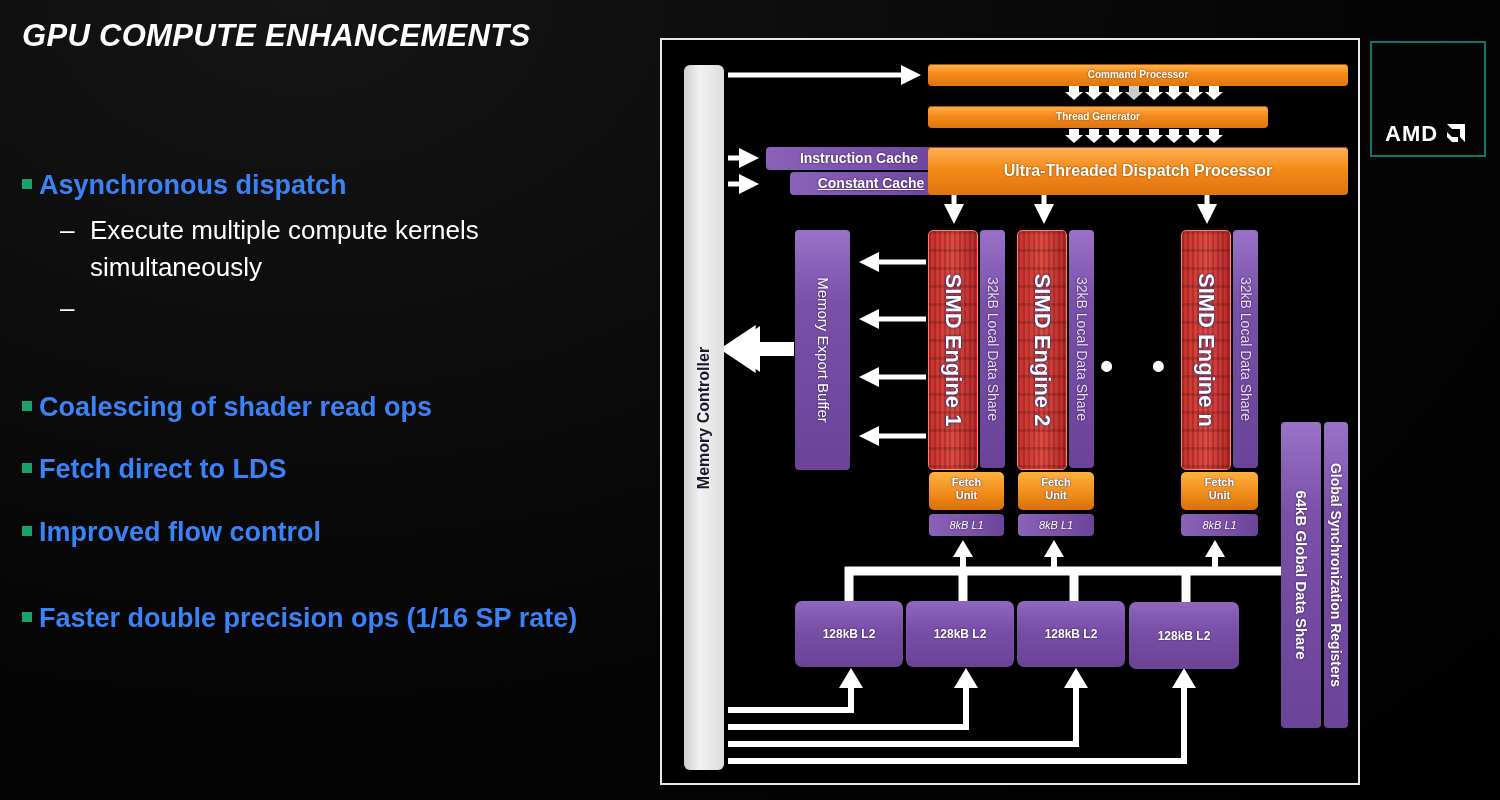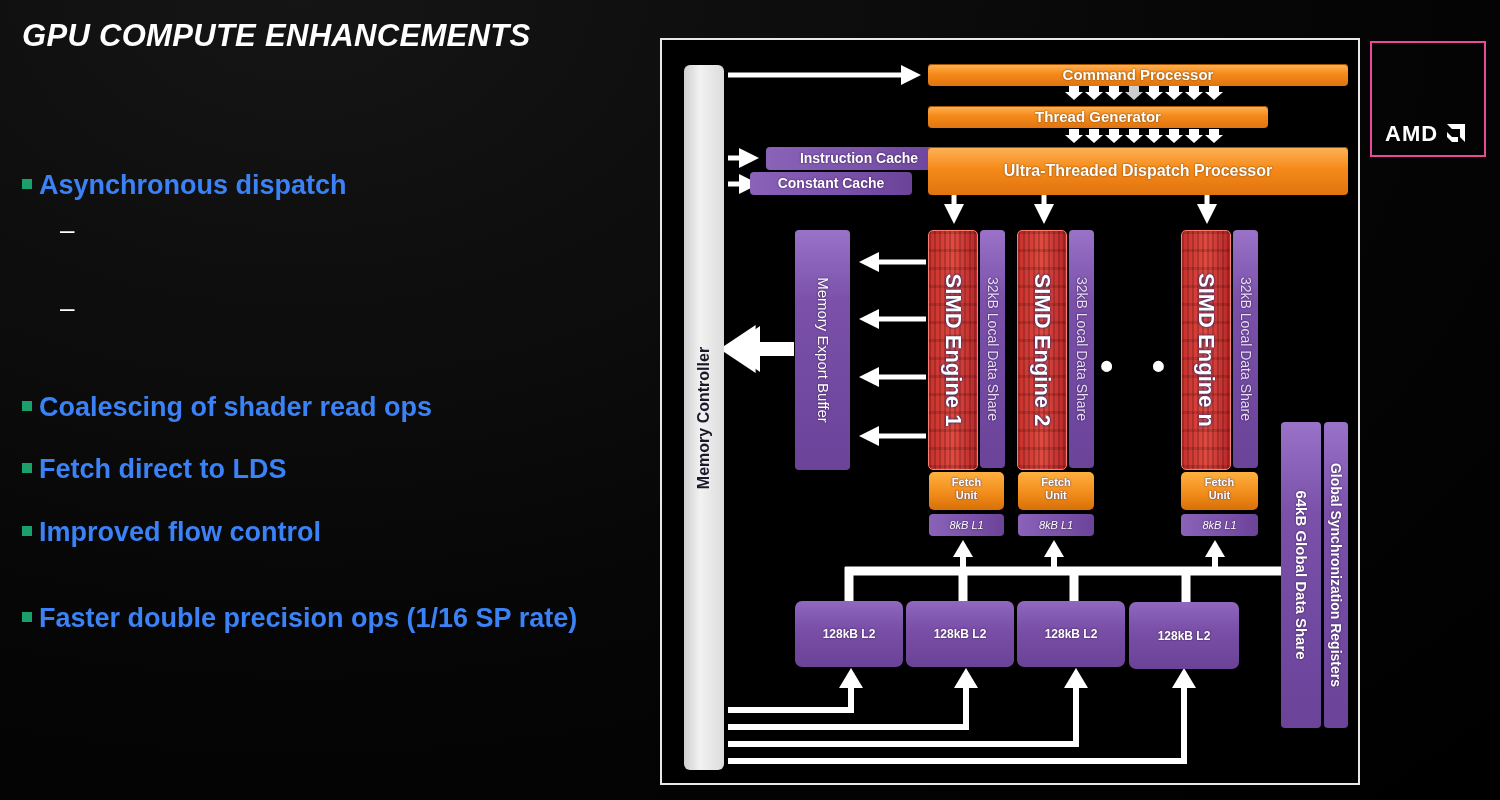--- a/index.html
+++ b/index.html
@@ -17,40 +17,40 @@
   .b1 { position:absolute; font-size:27px; font-weight:bold; color:#3b82f6; white-space:nowrap; }
   .b1 .sq { display:inline-block; width:10px; height:10px; background:#1aa06a; margin-right:7px; vertical-align:middle; position:relative; top:-3px; }
   .b2 { position:absolute; font-size:26px; color:#fff; line-height:37px; }
   .b2 .dash { position:absolute; left:-30px; top:0; }
 
   .frame {
     left:660px; top:38px; width:700px; height:747px;
     border:2px solid #e8e8e8; box-sizing:border-box; background:#000;
   }
   .logo-box {
-    left:1370px; top:41px; width:116px; height:116px; border:2px solid #ec4899; box-sizing:border-box;
+    left:1370px; top:41px; width:116px; height:116px; border:2px solid #0f766e; box-sizing:border-box;
   }
   .logo-text {
     position:absolute; left:13px; top:78px; font-size:22px; font-weight:bold; letter-spacing:1px; color:#fff;
   }
 
   .memctl {
     left:684px; top:65px; width:40px; height:705px;
     background: linear-gradient(90deg, #cfcfcf 0%, #f2f2f2 40%, #dcdcdc 100%);
     border-radius:6px;
   }
   .memctl-label {
     position:absolute; left:50%; top:50%; transform:translate(-50%,-50%) rotate(-90deg);
     white-space:nowrap; font-size:16px; font-weight:bold; color:#1a1a2a;
   }
 
   .orange {
     background: linear-gradient(180deg, #ffb357 0%, #f58a1a 45%, #e07410 100%);
     border-radius:4px; box-shadow: 0 1px 0 #a35500 inset;
-    color:#fff; font-weight:bold; text-align:center; font-size:15px;
+    color:#fff; font-weight:bold; text-align:center; font-size:10px;
     text-shadow: 0 0 2px #6a3a00;
   }
   .purple {
     background: linear-gradient(90deg, #8a62b8 0%, #7a50a8 60%, #6b4399 100%);
     border-radius:4px; color:#fff; text-align:center; font-size:14px; font-weight:bold;
     text-shadow: 0 0 2px #2c1446;
   }
   .purple-v { background: linear-gradient(180deg, #9a72c8 0%, #7a50a8 30%, #6b4399 100%); }
   .vtext {
     position:absolute; left:50%; top:50%; white-space:nowrap;
@@ -78,21 +78,21 @@
   .dots { font-size:38px; font-weight:bold; letter-spacing:14px; color:#fff; }
   svg.wires { position:absolute; left:0; top:0; }
 </style>
 </head>
 <body>
 
 <div class="abs title">GPU COMPUTE ENHANCEMENTS</div>
 
 <div class="abs bullets">
   <div class="b1" style="left:0; top:0;"><span class="sq"></span><span>Asynchronous dispatch</span></div>
-  <div class="b2" style="left:68px; top:42px; width:540px;"><span class="dash">–</span></div>
+  <div class="b2" style="left:68px; top:42px; width:540px;"><span class="dash">–</span><span>Execute multiple compute kernels simultaneously</span></div>
   <div class="b2" style="left:68px; top:120px; width:560px;"><span class="dash">–</span></div>
   <div class="b1" style="left:0; top:222px;"><span class="sq"></span><span>Coalescing of shader read ops</span></div>
   <div class="b1" style="left:0; top:284px;"><span class="sq"></span><span>Fetch direct to LDS</span></div>
   <div class="b1" style="left:0; top:347px;"><span class="sq"></span><span>Improved flow control</span></div>
   <div class="b1" style="left:0; top:409px;margin-top:24px;"><span class="sq"></span><span>Faster double precision ops (1/16 SP rate)</span></div>
 </div>
 
 <div class="abs logo-box">
   <div class="logo-text">
     <span>AMD</span>
@@ -185,21 +185,21 @@
   </g>
 </svg>
 
 <div class="abs memctl">
   <div class="memctl-label">Memory Controller</div>
 </div>
 
 <div class="abs orange" style="left:928px; top:64px; width:420px; height:22px; line-height:22px;">Command Processor</div>
 <div class="abs orange" style="left:928px; top:106px; width:340px; height:22px; line-height:22px;">Thread Generator</div>
 <div class="abs purple" style="left:766px; top:147px; width:186px; height:23px; line-height:23px;">Instruction Cache</div>
-<div class="abs purple" style="left:750px; top:172px; width:162px; height:23px; line-height:23px;">Constant Cache</div>
+<div class="abs purple" style="left:790px; top:172px; width:162px; height:23px; line-height:23px;text-decoration:underline;">Constant Cache</div>
 <div class="abs orange" style="left:928px; top:147px; width:420px; height:48px; line-height:48px; font-size:16px;">Ultra-Threaded Dispatch Processor</div>
 
 <div class="abs purple purple-v" style="left:795px; top:230px; width:55px; height:240px; font-weight:normal;">
   <div class="vtext" style="font-size:15px;">Memory Export Buffer</div>
 </div>
 
 <div class="abs simd" style="left:928px; top:230px; width:48px; height:238px;">
   <div class="vtext">SIMD Engine 1</div>
 </div>
 <div class="abs purple purple-v lds" style="left:980px; top:230px; width:25px; height:238px;">

